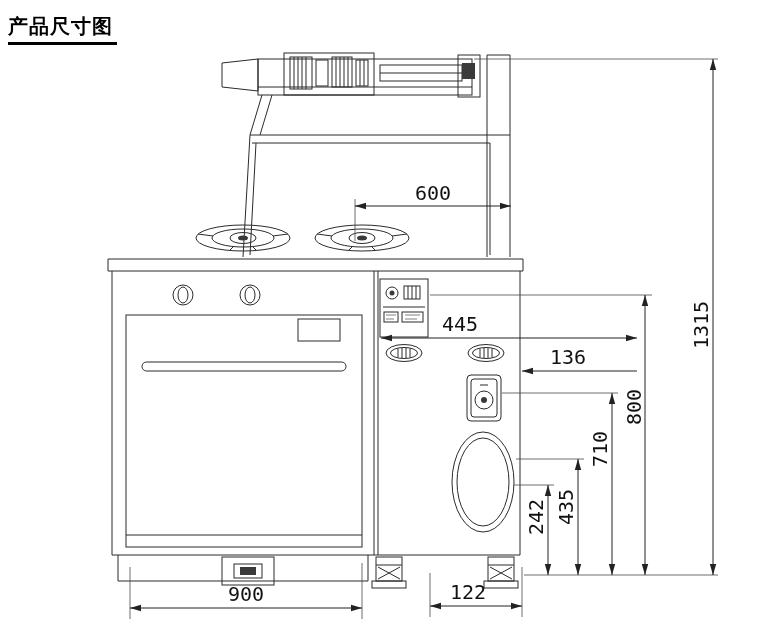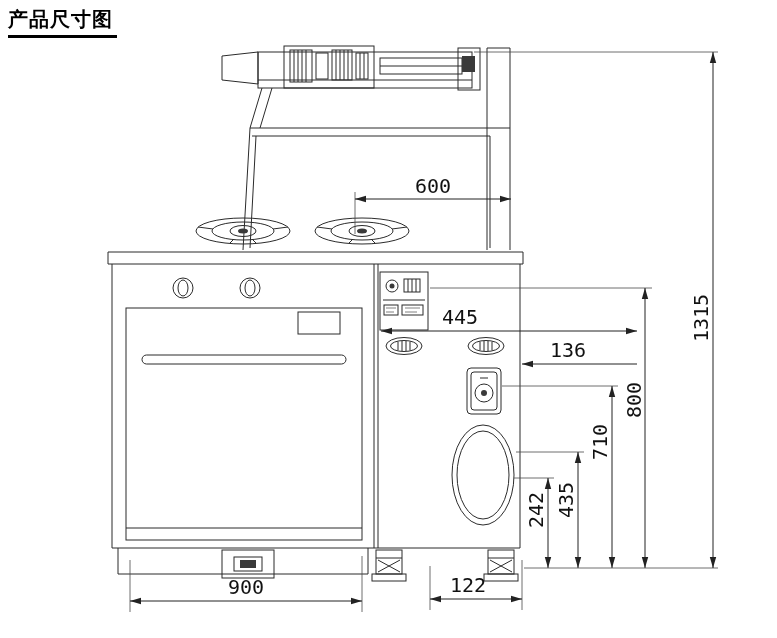--- a/index.html
+++ b/index.html
@@ -1,18 +1,18 @@
 <!DOCTYPE html>
 <html><head>
 <meta charset="utf-8">
 <style>
   * { margin:0; padding:0; box-sizing:border-box; }
   html,body { width:777px; height:638px; background:#ffffff; overflow:hidden;
               font-family:"DejaVu Sans","Liberation Sans",sans-serif; }
-  .stage { position:relative; width:777px; height:454px; background:#fff; }
+  .stage { position:relative; width:777px; height:454px; background:#fff;margin-top:7px; }
   .title { position:absolute; left:8px; top:6px; font-weight:bold; font-size:20px;
            color:#000; border-bottom:3px solid #000; padding:0 4px 2px 0; letter-spacing:1px; }
   svg { position:absolute; left:0; top:0; }
   svg line, svg rect, svg circle, svg ellipse, svg polygon, svg path {
     stroke:#2b2b2b; stroke-width:1; fill:none;
   }
   svg .thin { stroke-width:0.75; stroke:#555; }
   svg .ext  { stroke:#4a4a4a; stroke-width:0.8; }
   svg .dim-line { stroke:#222; }
   svg .dark { fill:#3a3a3a; stroke:none; }

